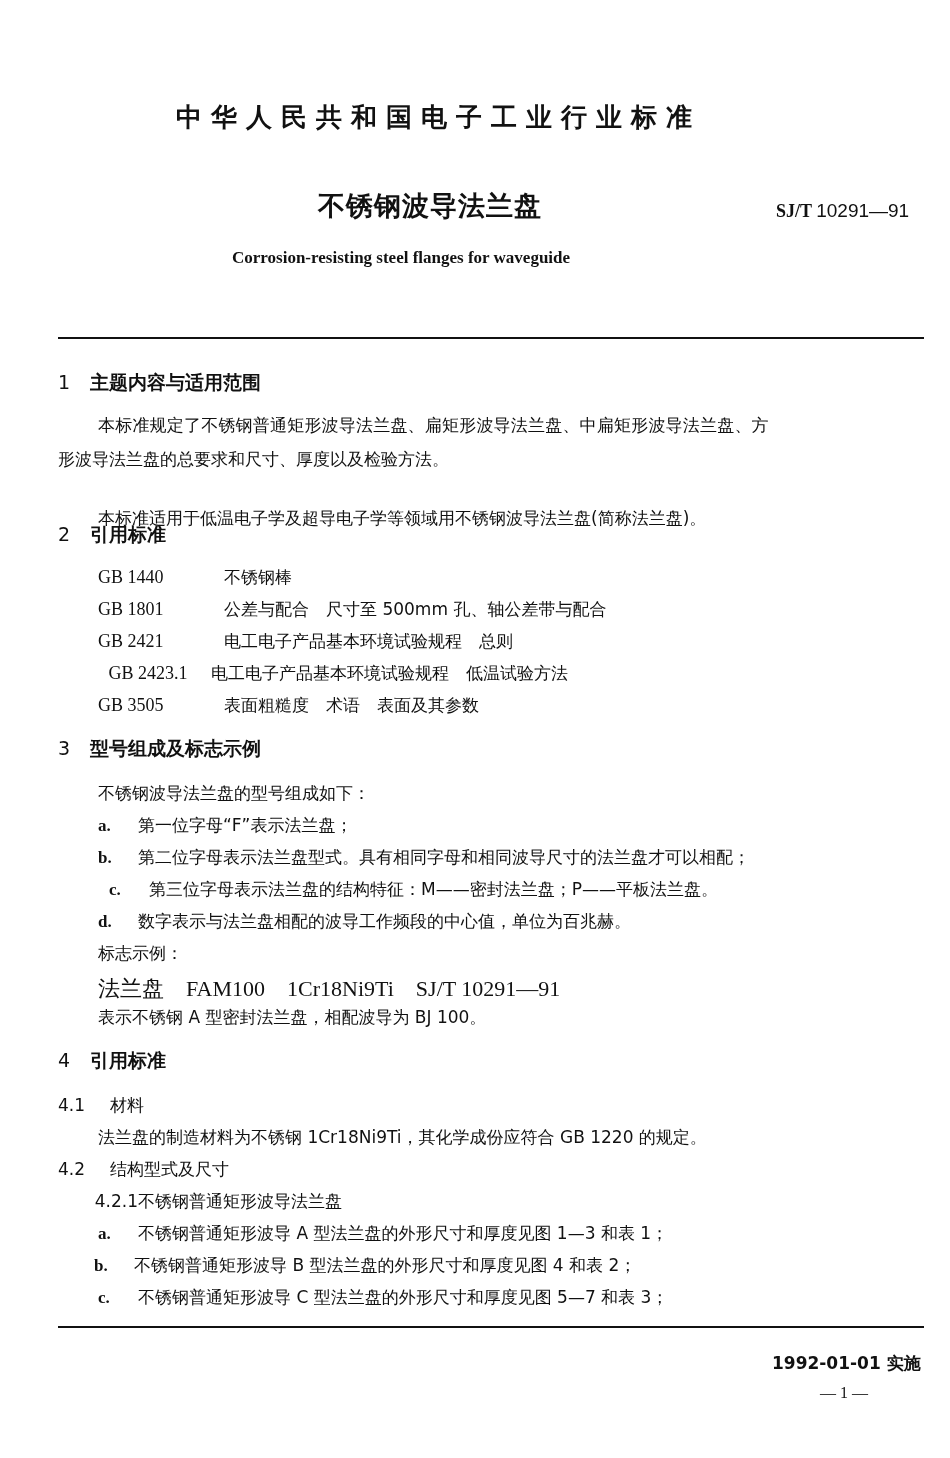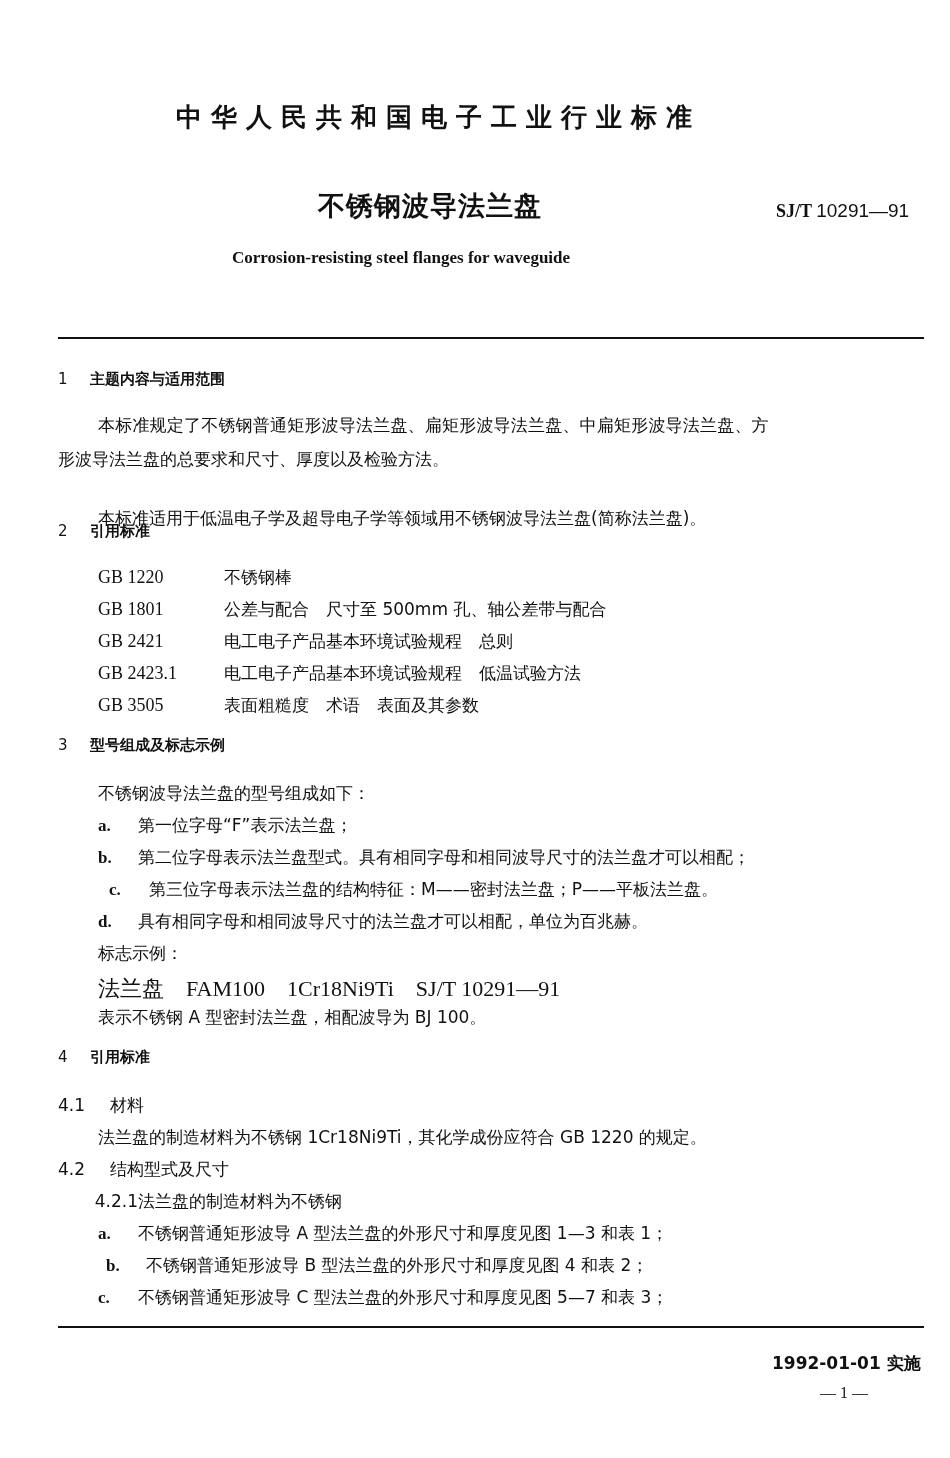--- a/index.html
+++ b/index.html
@@ -5,21 +5,21 @@
   html, body { margin: 0; padding: 0; background: #ffffff; }
   body { width: 950px; height: 1458px; position: relative; overflow: hidden; color: #111; font-family: "DejaVu Sans", sans-serif; }
   .abs { position: absolute; white-space: nowrap; }
   .hdr { left: 176px; top: 100px; font-size: 26px; font-weight: bold; letter-spacing: 9px; }
   .title { left: 318px; top: 188px; font-size: 27px; font-weight: bold; letter-spacing: 1px; }
   .code { left: 776px; top: 200px; font-size: 18px; font-family: "Liberation Serif", serif; font-weight: bold; }
   .code .num { font-family: "Liberation Sans", sans-serif; font-weight: normal; font-size: 19px; }
   .entitle { left: 232px; top: 248px; font-size: 17px; font-family: "Liberation Serif", serif; font-weight: bold; }
   .rule { position: absolute; left: 58px; width: 866px; height: 2px; background: #111; }
   .body-text { font-size: 17px; }
-  .h1 { font-size: 15px; font-weight: bold; }
+  .h1 { font-size: 19px; font-weight: bold; }
   .h1 .n { font-weight: normal; display: inline-block; width: 32px; }
   .serif { font-family: "Liberation Serif", serif; }
   .ref-code { display: inline-block; width: 126px; font-family: "Liberation Serif", serif; font-size: 18px; }
   .item-l { display: inline-block; width: 40px; font-family: "Liberation Serif", serif; font-weight: bold; }
   .sub-n { display: inline-block; }
   .footer-l { left: 58px; top: 1420px; font-size: 20px; font-weight: bold; margin-top: 36px; }
   .footer-r { left: 772px; top: 1352px; font-size: 17px; font-weight: bold; }
   .page { left: 820px; top: 1384px; font-size: 16px; font-family: "Liberation Serif", serif; }
 </style>
 </head>
@@ -31,42 +31,42 @@
 <div class="abs entitle">Corrosion-resisting steel flanges for waveguide</div>
 
 <div class="rule" style="top:337px;"></div>
 
 <div class="abs h1" style="left:58px; top:370px;"><span class="n">1</span><span>主题内容与适用范围</span></div>
 <div class="abs body-text" style="left:98px; top:414px; letter-spacing:0.2px;">本标准规定了不锈钢普通矩形波导法兰盘、扁矩形波导法兰盘、中扁矩形波导法兰盘、方</div>
 <div class="abs body-text" style="left:58px; top:448px;">形波导法兰盘的总要求和尺寸、厚度以及检验方法。</div>
 <div class="abs body-text" style="left:98px; top:507px;">本标准适用于低温电子学及超导电子学等领域用不锈钢波导法兰盘(简称法兰盘)。</div>
 
 <div class="abs h1" style="left:58px; top:522px;"><span class="n">2</span><span>引用标准</span></div>
-<div class="abs body-text" style="left:98px; top:566px;"><span class="ref-code">GB 1220</span><span>不锈钢棒</span></div>
+<div class="abs body-text" style="left:98px; top:566px;"><span class="ref-code">GB 1440</span><span>不锈钢棒</span></div>
 <div class="abs body-text" style="left:98px; top:598px;"><span class="ref-code">GB 1801</span><span>公差与配合　尺寸至 500mm 孔、轴公差带与配合</span></div>
 <div class="abs body-text" style="left:98px; top:630px;"><span class="ref-code">GB 2421</span><span>电工电子产品基本环境试验规程　总则</span></div>
-<div class="abs body-text" style="left:98px; top:662px;"><span class="ref-code">GB 2423.1</span><span>电工电子产品基本环境试验规程　低温试验方法</span></div>
+<div class="abs body-text" style="left:85px; top:662px;text-align:center;"><span class="ref-code">GB 2423.1</span><span>电工电子产品基本环境试验规程　低温试验方法</span></div>
 <div class="abs body-text" style="left:98px; top:694px;"><span class="ref-code">GB 3505</span><span>表面粗糙度　术语　表面及其参数</span></div>
 
 <div class="abs h1" style="left:58px; top:736px;"><span class="n">3</span><span>型号组成及标志示例</span></div>
 <div class="abs body-text" style="left:98px; top:782px;">不锈钢波导法兰盘的型号组成如下：</div>
 <div class="abs body-text" style="left:98px; top:814px;"><span class="item-l">a.</span><span>第一位字母“F”表示法兰盘；</span></div>
 <div class="abs body-text" style="left:98px; top:846px;"><span class="item-l">b.</span><span>第二位字母表示法兰盘型式。具有相同字母和相同波导尺寸的法兰盘才可以相配；</span></div>
 <div class="abs body-text" style="left:98px; top:878px;margin-left:11px;"><span class="item-l">c.</span><span>第三位字母表示法兰盘的结构特征：M——密封法兰盘；P——平板法兰盘。</span></div>
-<div class="abs body-text" style="left:98px; top:910px;"><span class="item-l">d.</span><span>具有相同字母和相同波导尺寸的法兰盘才可以相配，单位为百兆赫。</span></div>
+<div class="abs body-text" style="left:98px; top:910px;"><span class="item-l">d.</span><span>数字表示与法兰盘相配的波导工作频段的中心值，单位为百兆赫。</span></div>
 <div class="abs body-text" style="left:98px; top:942px;">标志示例：</div>
 <div class="abs body-text serif" style="left:98px; top:974px; font-size:22px;">法兰盘　FAM100　1Cr18Ni9Ti　SJ/T 10291—91</div>
 <div class="abs body-text" style="left:98px; top:1006px;">表示不锈钢 A 型密封法兰盘，相配波导为 BJ 100。</div>
 
 <div class="abs h1" style="left:58px; top:1048px;"><span class="n">4</span><span>引用标准</span></div>
 <div class="abs body-text" style="left:58px; top:1094px;"><span class="sub-n" style="width:52px;">4.1</span><span>材料</span></div>
 <div class="abs body-text" style="left:98px; top:1126px;">法兰盘的制造材料为不锈钢 1Cr18Ni9Ti，其化学成份应符合 GB 1220 的规定。</div>
 <div class="abs body-text" style="left:58px; top:1158px;"><span class="sub-n" style="width:52px;">4.2</span><span>结构型式及尺寸</span></div>
-<div class="abs body-text" style="left:58px; top:1190px;"><span class="sub-n" style="width:80px;text-align:right;">4.2.1</span><span>法兰盘的制造材料为不锈钢</span></div>
+<div class="abs body-text" style="left:58px; top:1190px;"><span class="sub-n" style="width:80px;text-align:right;">4.2.1</span><span>不锈钢普通矩形波导法兰盘</span></div>
 <div class="abs body-text" style="left:98px; top:1222px;"><span class="item-l">a.</span><span>不锈钢普通矩形波导 A 型法兰盘的外形尺寸和厚度见图 1—3 和表 1；</span></div>
-<div class="abs body-text" style="left:106px; top:1254px;"><span class="item-l">b.</span><span>不锈钢普通矩形波导 B 型法兰盘的外形尺寸和厚度见图 4 和表 2；</span></div>
+<div class="abs body-text" style="left:94px; top:1254px;"><span class="item-l">b.</span><span>不锈钢普通矩形波导 B 型法兰盘的外形尺寸和厚度见图 4 和表 2；</span></div>
 <div class="abs body-text" style="left:98px; top:1286px;"><span class="item-l">c.</span><span>不锈钢普通矩形波导 C 型法兰盘的外形尺寸和厚度见图 5—7 和表 3；</span></div>
 
 <div class="rule" style="top:1326px;"></div>
 
 <div class="abs footer-l">中华人民共和国机械电子工业部 1991-11-12 批准</div>
 <div class="abs footer-r">1992-01-01 实施</div>
 <div class="abs page">— 1 —</div>
 
 </body></html>

